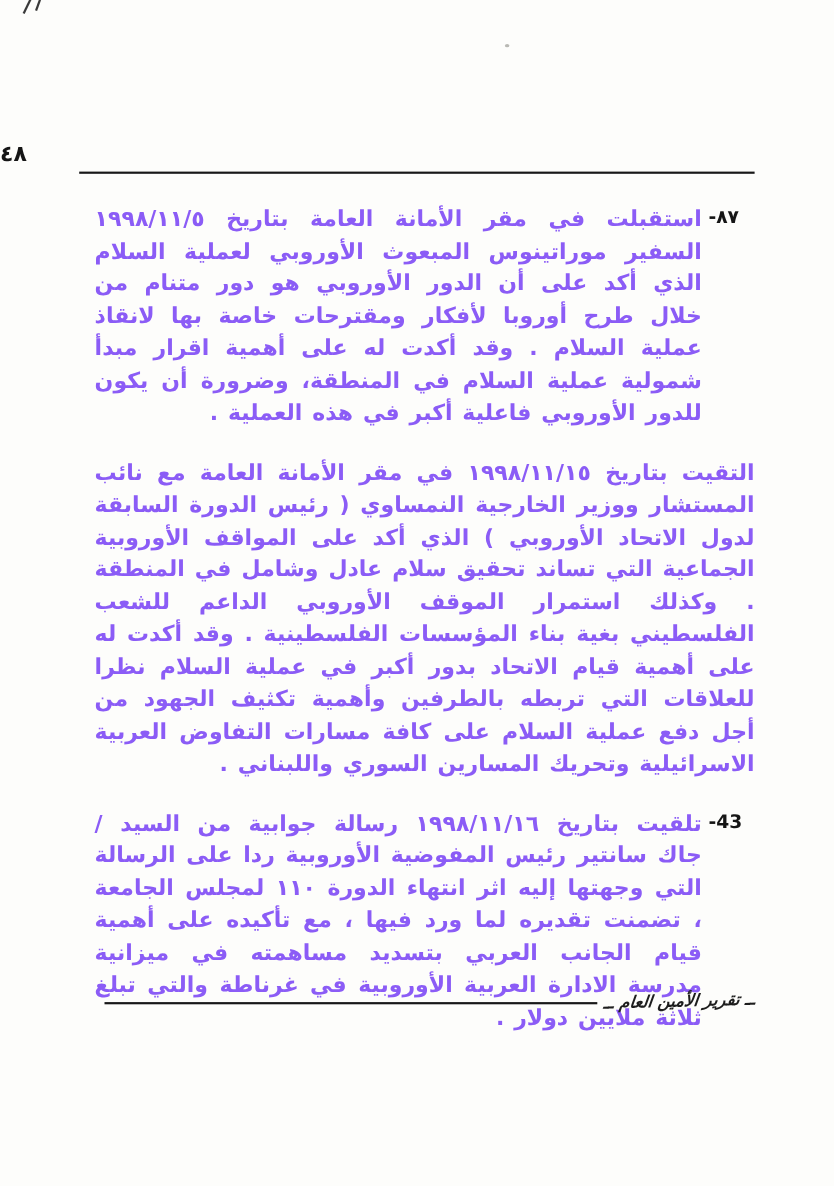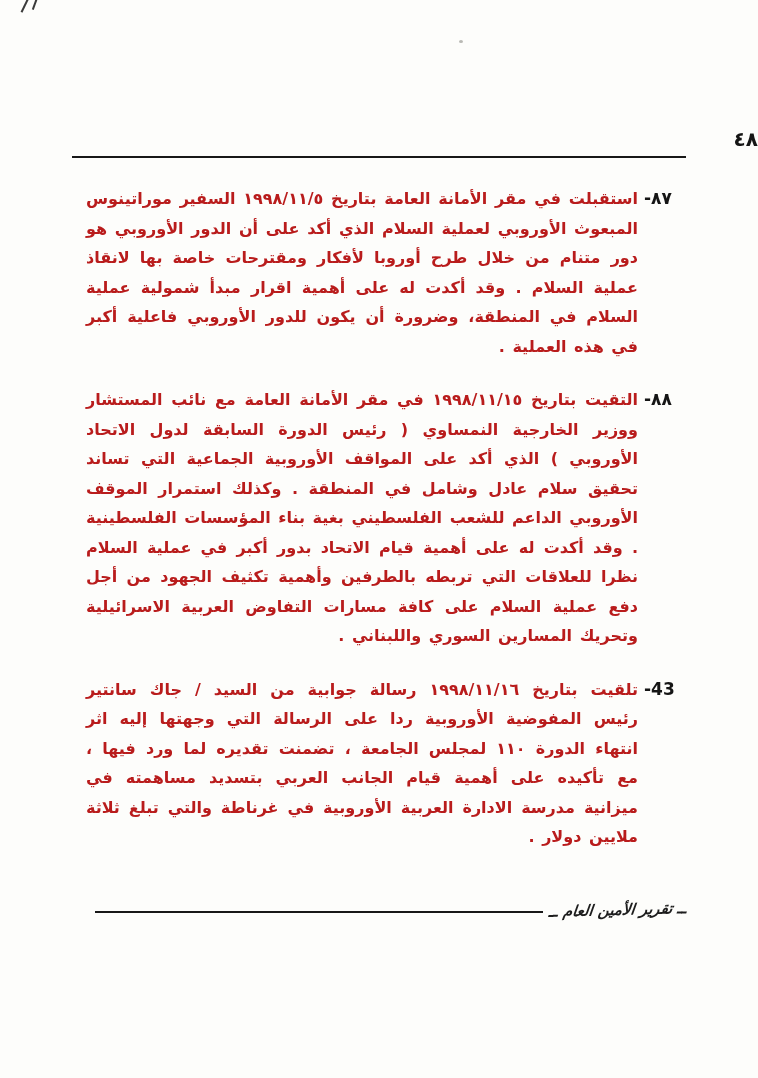--- a/index.html
+++ b/index.html
@@ -16,21 +16,21 @@
   
   .scan-mark { position: absolute; top: -3px; left: 20px; width: 34px; height: 20px; }
   .scan-mark i { position: absolute; display: block; width: 2px; background: #3a3a3a; }
   .scan-mark i:first-child  { left: 4px;  height: 16px; transform: rotate(26deg); }
   .scan-mark i:last-child   { left: 14px; height: 13px; transform: rotate(20deg); }
   .speck { position: absolute; top: 40px; left: 459px; width: 4px; height: 3px; background: #b9b9b4; border-radius: 50%; }
 
   .page-number {
     position: absolute;
     top: 127px; left: 0; right: 0;
-    text-align: right;
+    text-align: left;
     font-size: 20px;
     font-weight: bold;
     letter-spacing: 2px;
     direction: rtl;
   }
   .header-rule {
     position: absolute;
     top: 156px; left: 72px; right: 72px;
     border-top: 2px solid #181818;
   }
@@ -47,27 +47,27 @@
     width: 48px;
     font-size: 17px;
     font-weight: bold;
     line-height: 29.5px;
     text-align: left;
     padding-left: 6px;
     white-space: nowrap;
   }
   .para-text {
     flex: 1;
-    font-size: 16px;
+    font-size: 20px;
     font-weight: bold;
     line-height: 29.5px;
     text-align: justify;
     text-justify: inter-word;
     word-spacing: 2px;
-    color: #b91c1c;
+    color: #8b5cf6;
     margin-left: 13px;
   }
 
   .page-footer {
     position: absolute;
     top: 897px; left: 95px; right: 72px;
     height: 26px;
     direction: rtl;
     display: flex;
     align-items: center;
@@ -104,21 +104,20 @@
   </header>
 
   <main class="content">
 
     <div class="para">
       <div class="para-marker">٨٧-</div>
       <div class="para-text">استقبلت في مقر الأمانة العامة بتاريخ ١٩٩٨/١١/٥ السفير موراتينوس المبعوث الأوروبي لعملية السلام الذي أكد على أن الدور الأوروبي هو دور متنام من خلال طرح أوروبا لأفكار ومقترحات خاصة بها لانقاذ عملية السلام . وقد أكدت له على أهمية اقرار مبدأ شمولية عملية السلام في المنطقة، وضرورة أن يكون للدور الأوروبي فاعلية أكبر في هذه العملية .</div>
     </div>
 
     <div class="para">
-      <div class="para-marker">٨٨-</div>
       <div class="para-text">التقيت بتاريخ ١٩٩٨/١١/١٥ في مقر الأمانة العامة مع نائب المستشار ووزير الخارجية النمساوي ( رئيس الدورة السابقة لدول الاتحاد الأوروبي ) الذي أكد على المواقف الأوروبية الجماعية التي تساند تحقيق سلام عادل وشامل في المنطقة . وكذلك استمرار الموقف الأوروبي الداعم للشعب الفلسطيني بغية بناء المؤسسات الفلسطينية . وقد أكدت له على أهمية قيام الاتحاد بدور أكبر في عملية السلام نظرا للعلاقات التي تربطه بالطرفين وأهمية تكثيف الجهود من أجل دفع عملية السلام على كافة مسارات التفاوض العربية الاسرائيلية وتحريك المسارين السوري واللبناني .</div>
     </div>
 
     <div class="para">
       <div class="para-marker">43-</div>
       <div class="para-text">تلقيت بتاريخ ١٩٩٨/١١/١٦ رسالة جوابية من السيد / جاك سانتير رئيس المفوضية الأوروبية ردا على الرسالة التي وجهتها إليه اثر انتهاء الدورة ١١٠ لمجلس الجامعة ، تضمنت تقديره لما ورد فيها ، مع تأكيده على أهمية قيام الجانب العربي بتسديد مساهمته في ميزانية مدرسة الادارة العربية الأوروبية في غرناطة والتي تبلغ ثلاثة ملايين دولار .</div>
     </div>
 
   </main>
 

